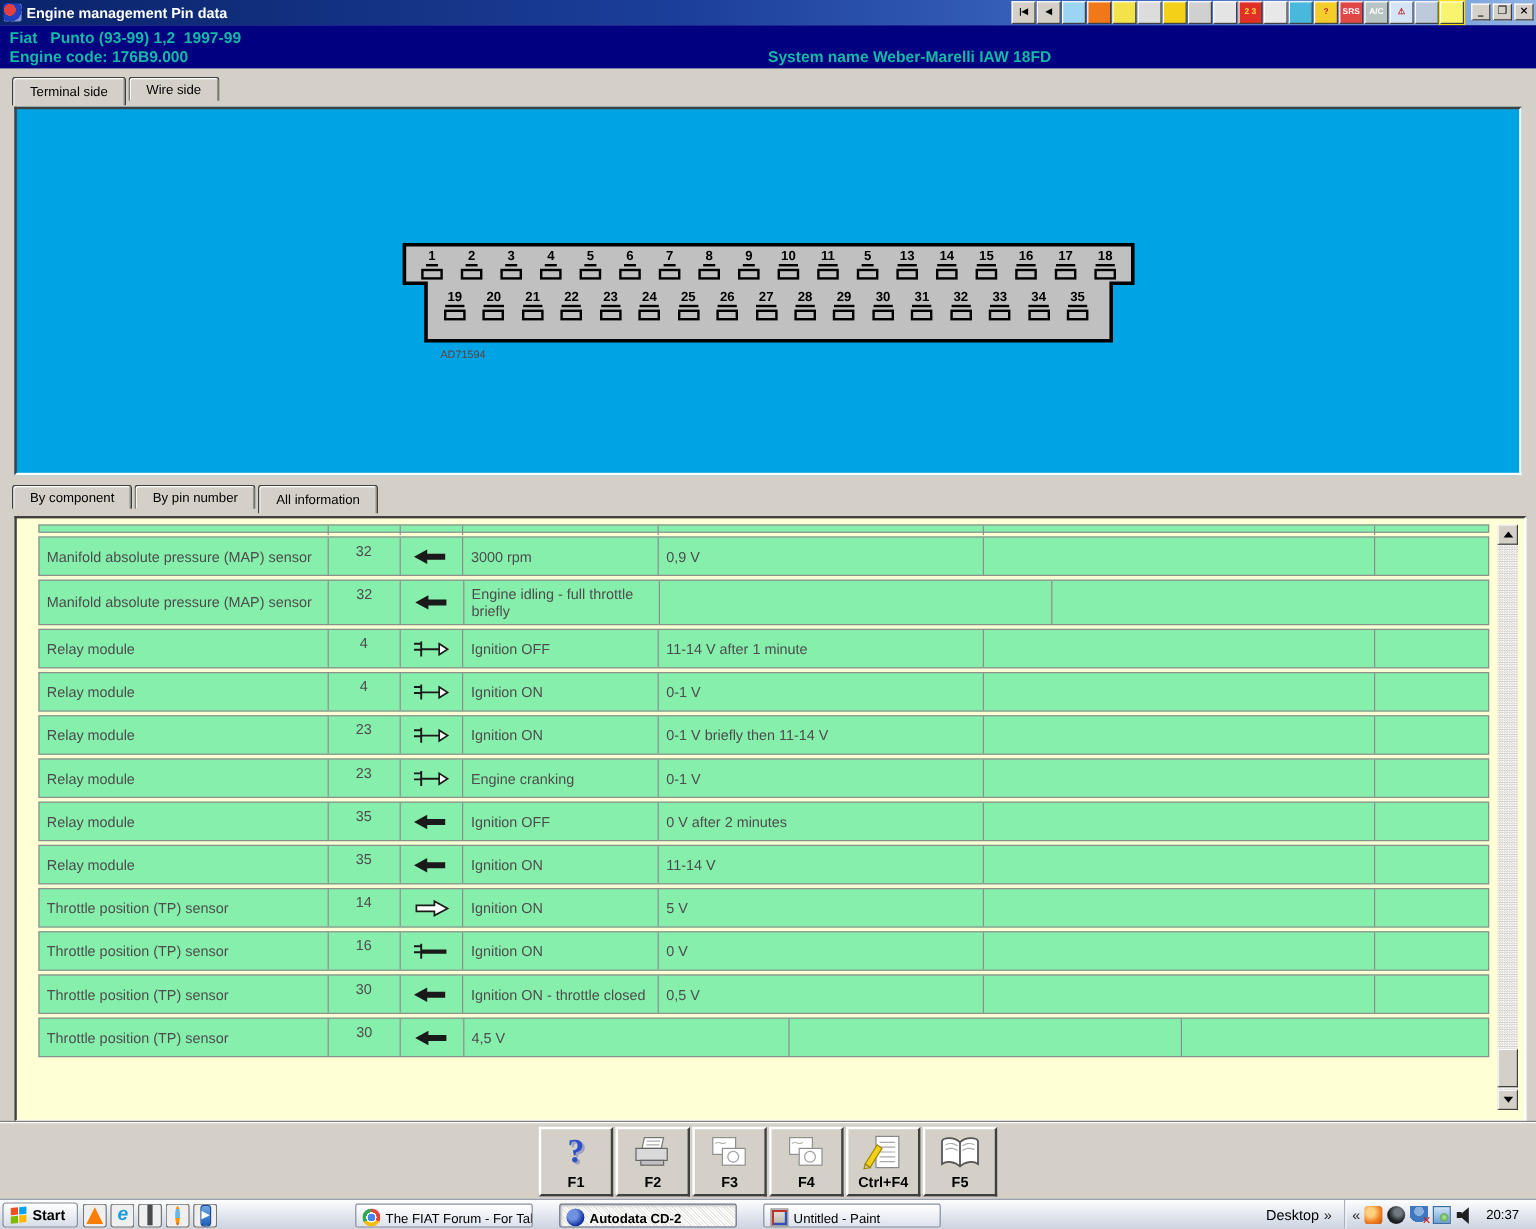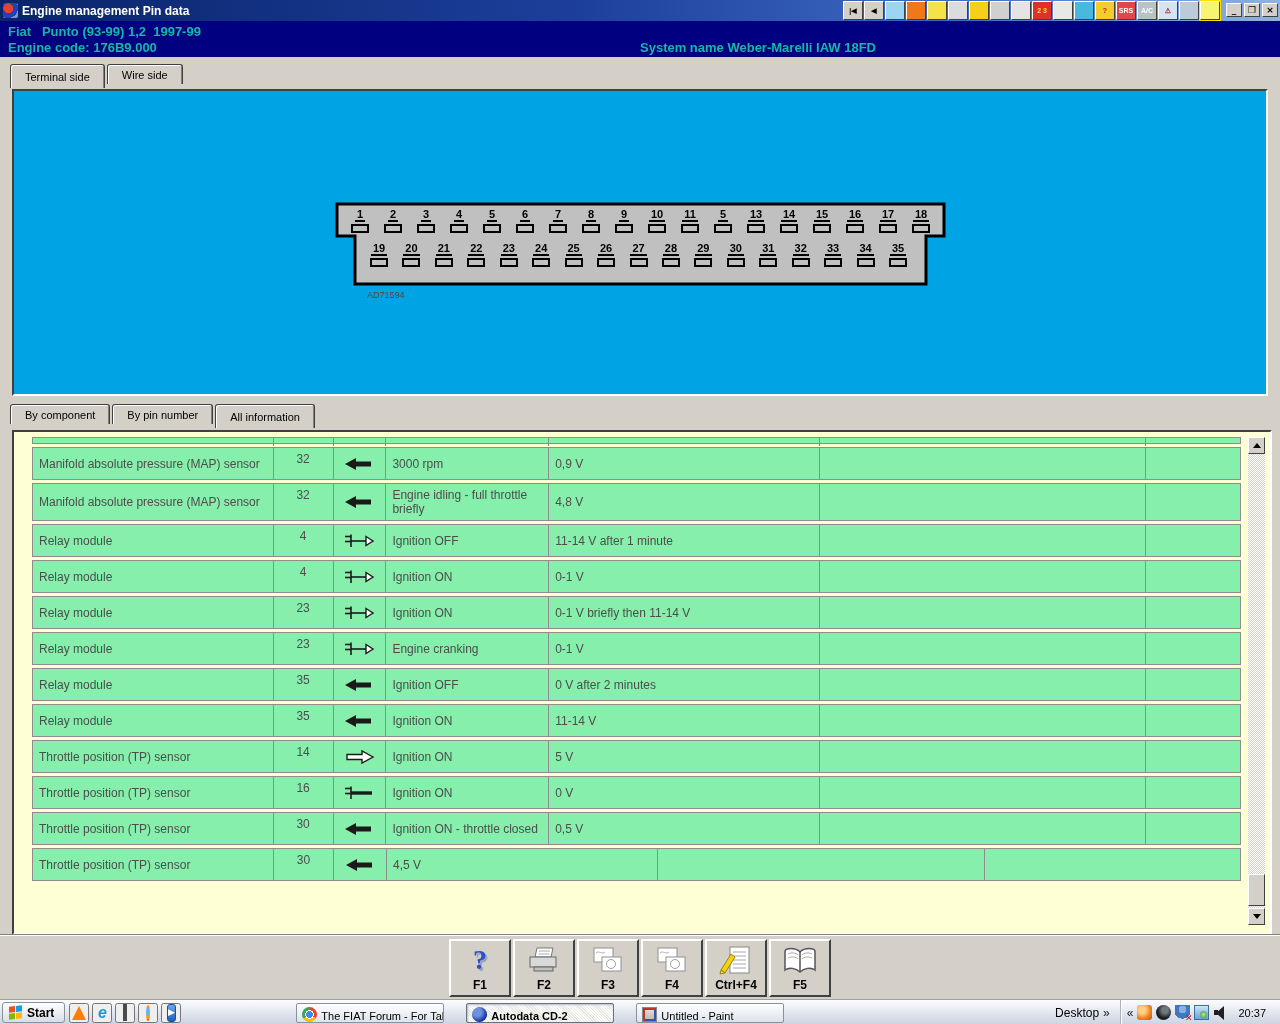--- a/index.html
+++ b/index.html
@@ -490,21 +490,20 @@
         <div class="row">
           <div class="c comp">Manifold absolute pressure (MAP) sensor</div>
           <div class="c pin">32</div>
           <div class="c sig sigcell" data-signal="in">
             <svg class="sig-in" width="34" height="18" viewBox="0 0 34 18">
               <path d="M3 9 L14 3 L14 6.5 L29 6.5 L29 11.5 L14 11.5 L14 15 Z" fill="#1a1a1a"></path>
             </svg>
 
           </div>
           <div class="c cond">Engine idling - full throttle briefly</div>
-          <div class="c val">4,8 V</div>
           <div class="c x1"></div>
           <div class="c x2"></div>
         </div>
 
         <div class="row">
           <div class="c comp">Relay module</div>
           <div class="c pin">4</div>
           <div class="c sig sigcell" data-signal="bi">
 
             <svg class="sig-bi" width="34" height="18" viewBox="0 0 34 18">

